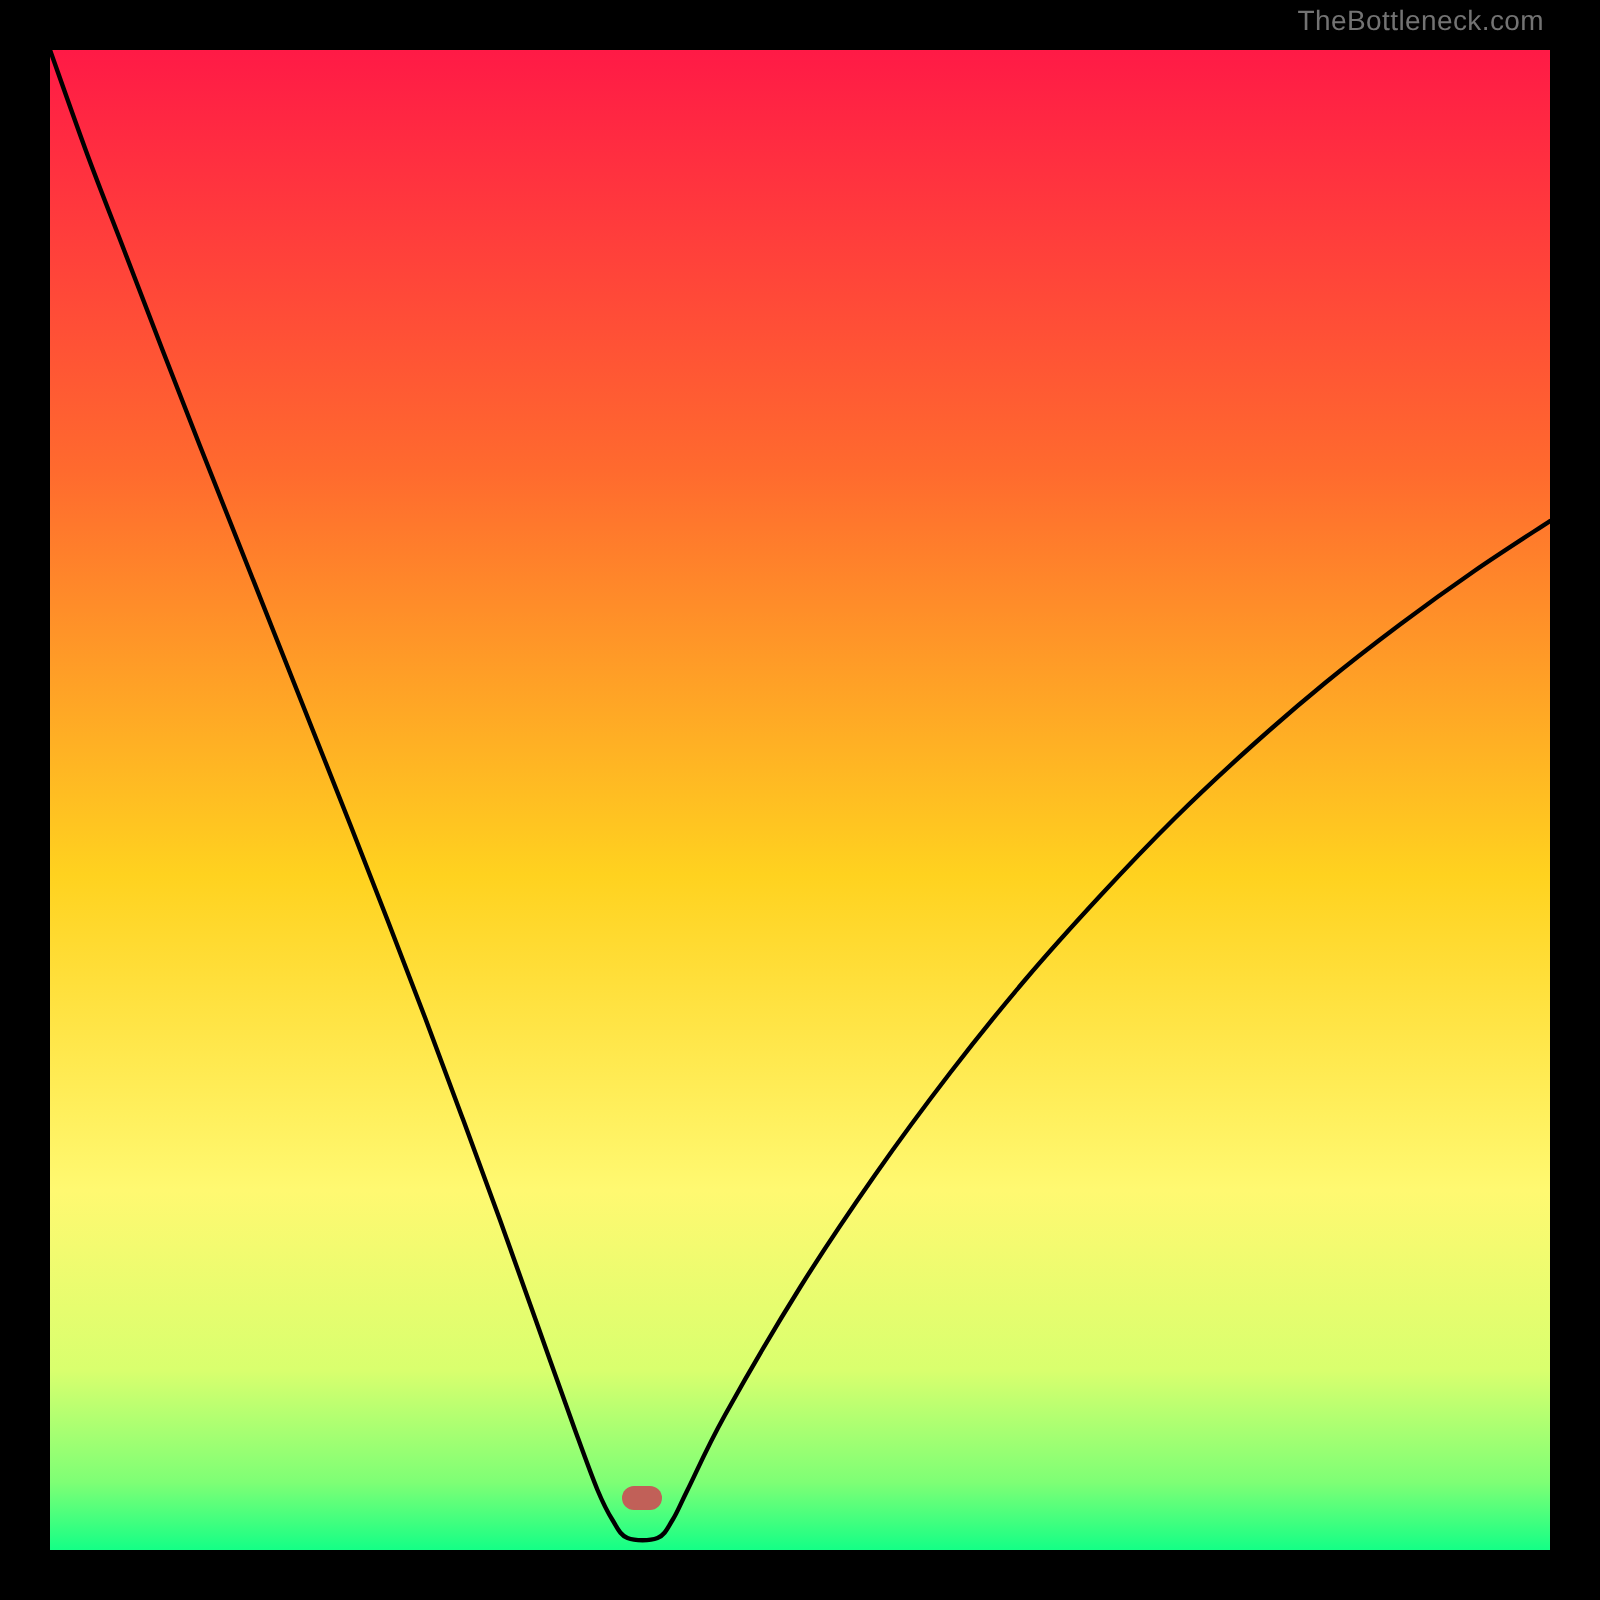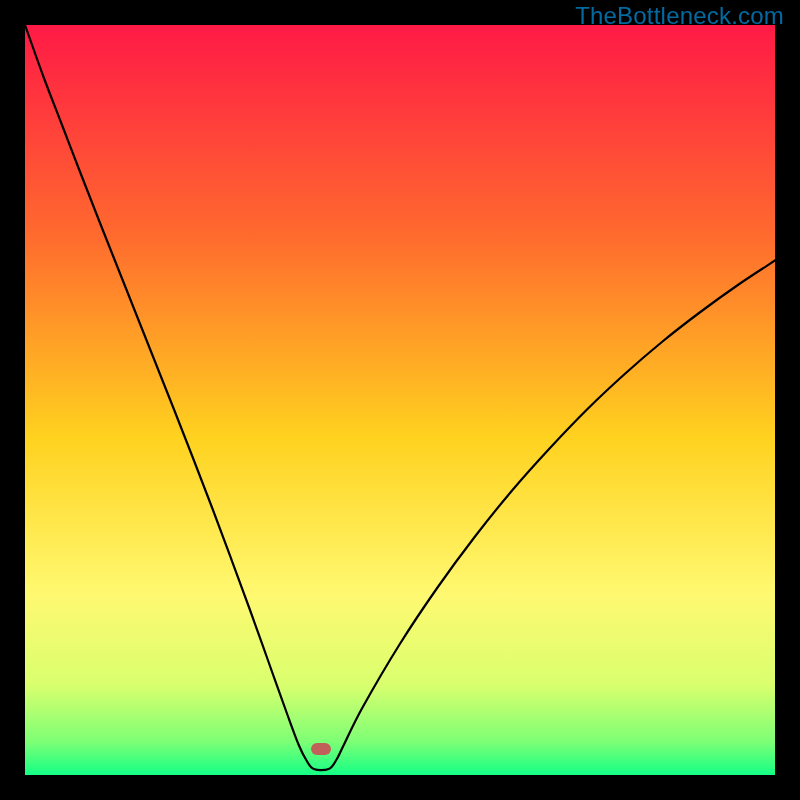--- a/index.html
+++ b/index.html
@@ -13,23 +13,23 @@
   }
   .outer {
     width: 800px;
     height: 800px;
     background: #000;
     position: relative;
   }
   .watermark {
     position: absolute;
     top: 2px;
-    right: 16px;
-    color: #0369a1;
-    font-size: 24px;
+    right: 28px;
+    color: #737373;
+    font-size: 14px;
     font-weight: 500;
     letter-spacing: 0.2px;
   }
   .plot-area {
     position: absolute;
     left: 25px;
     top: 25px;
     width: 750px;
     height: 750px;
   }

